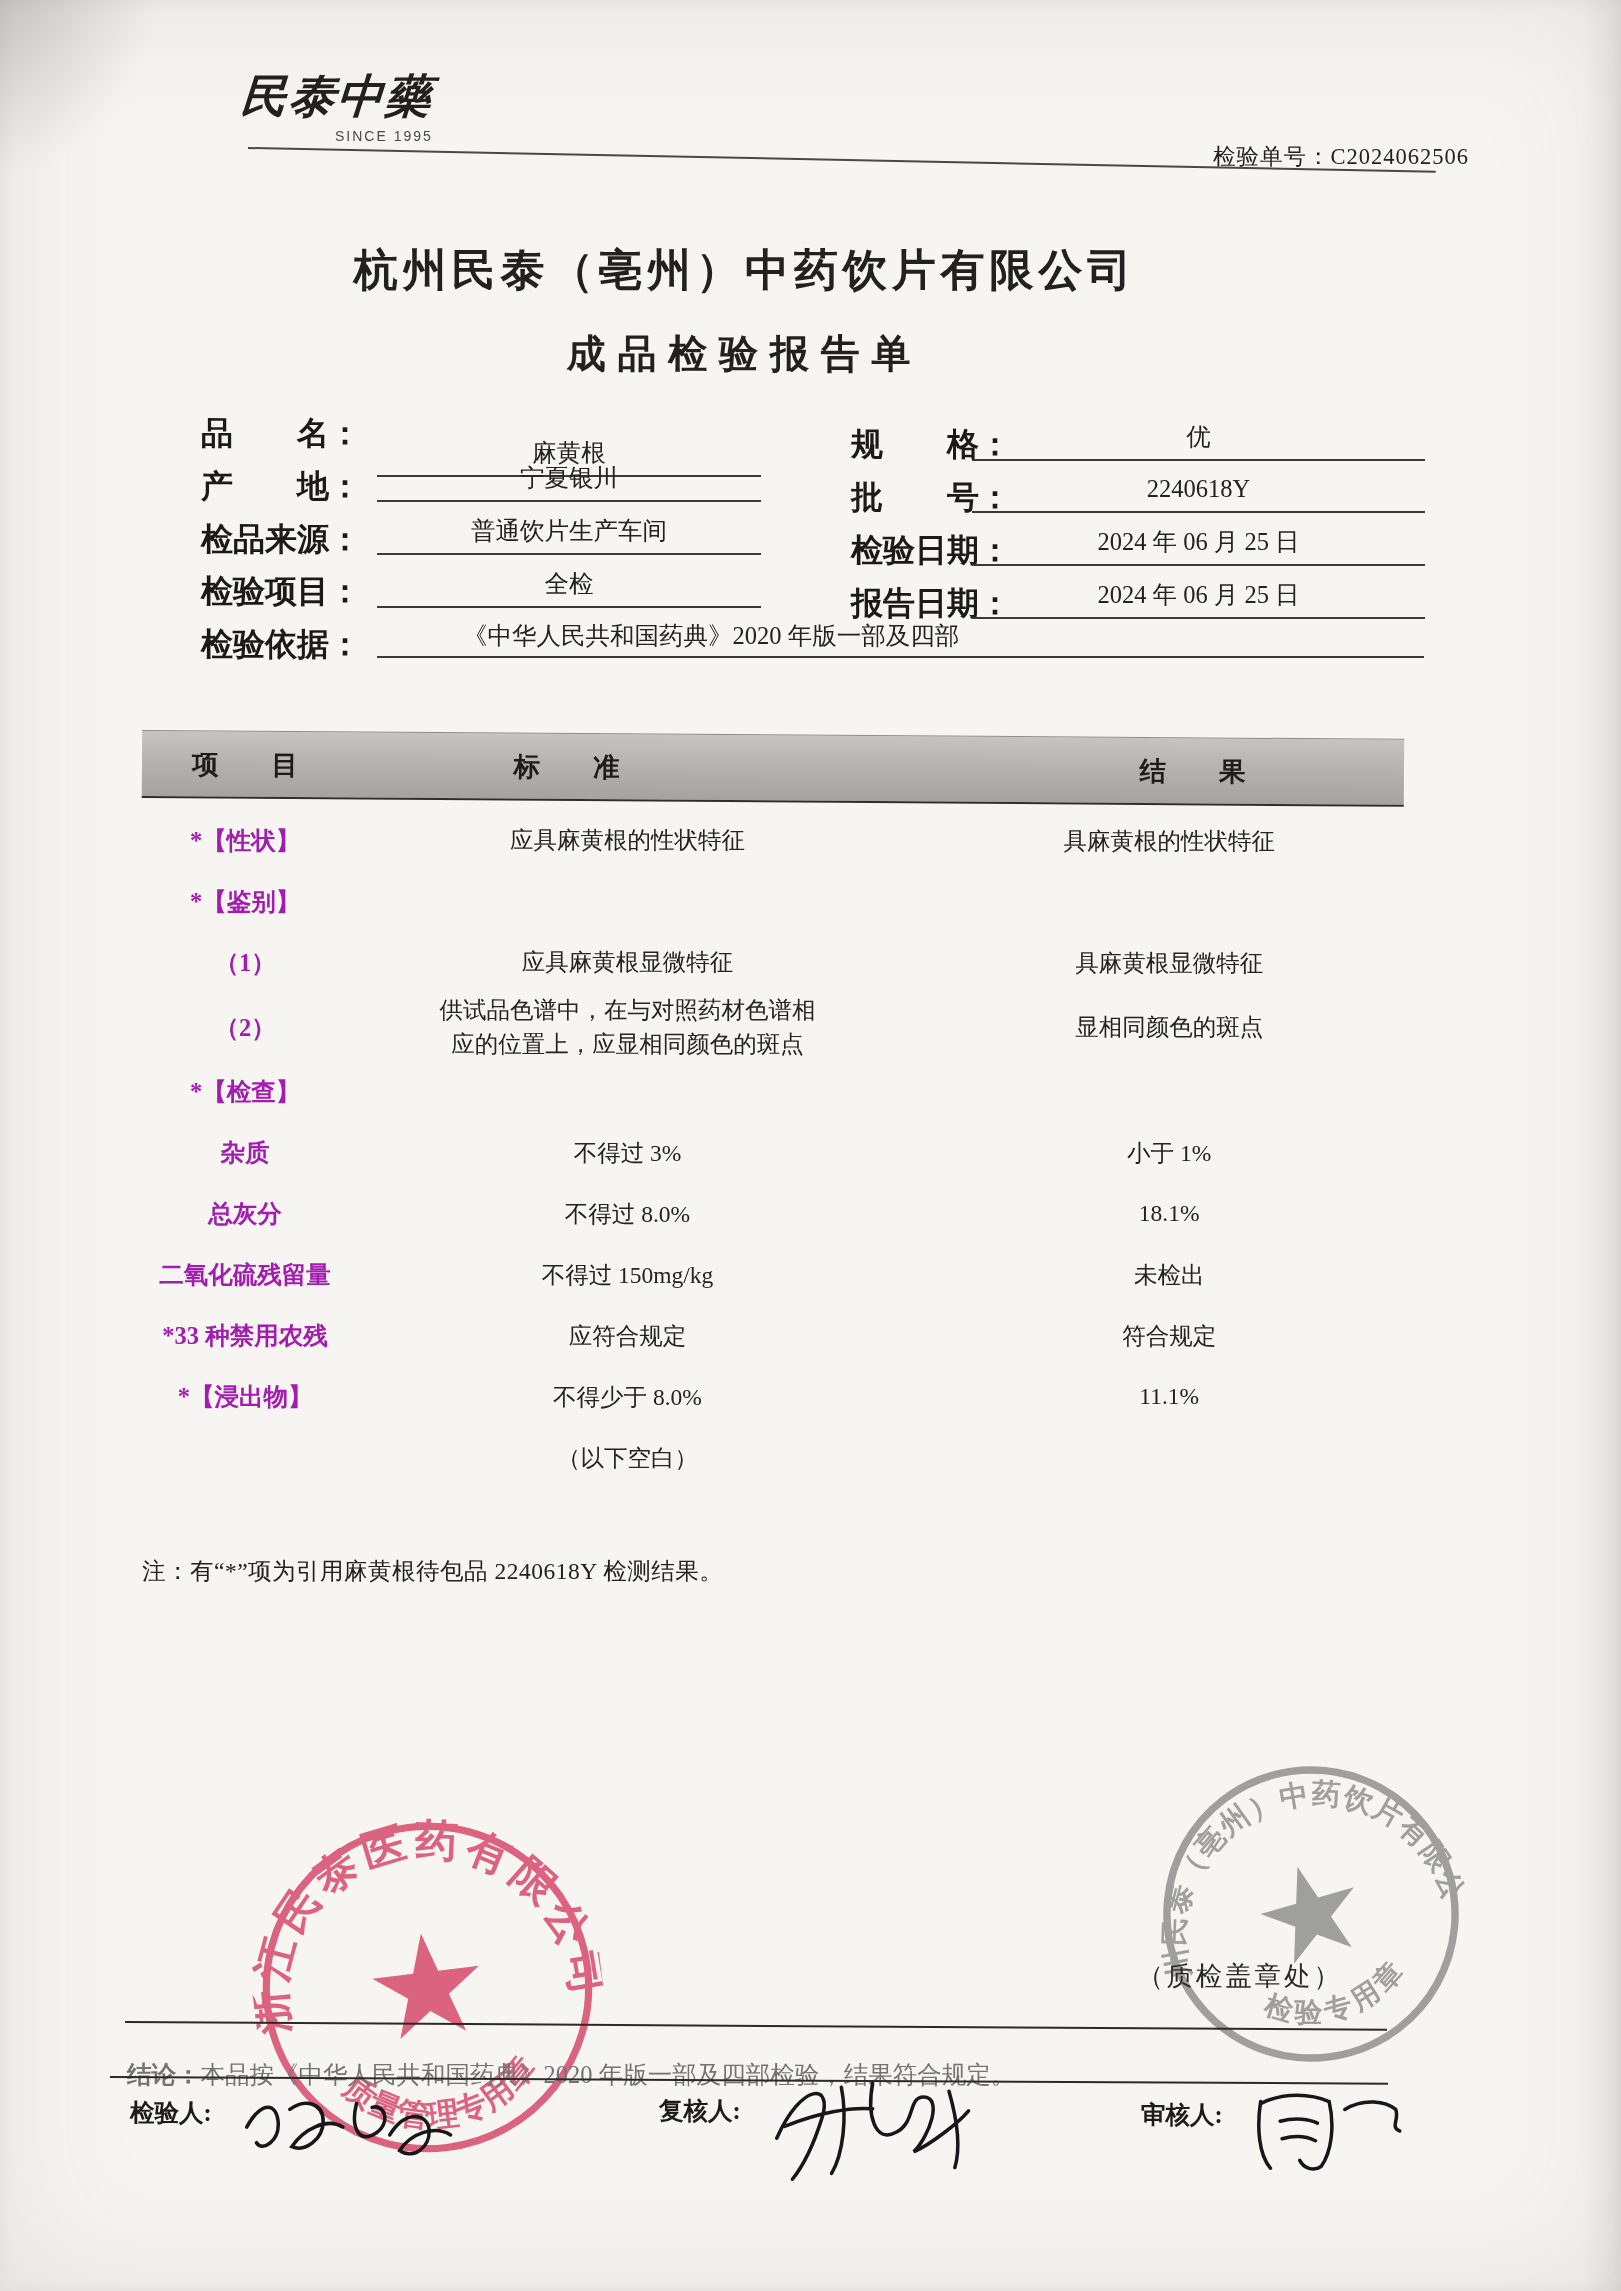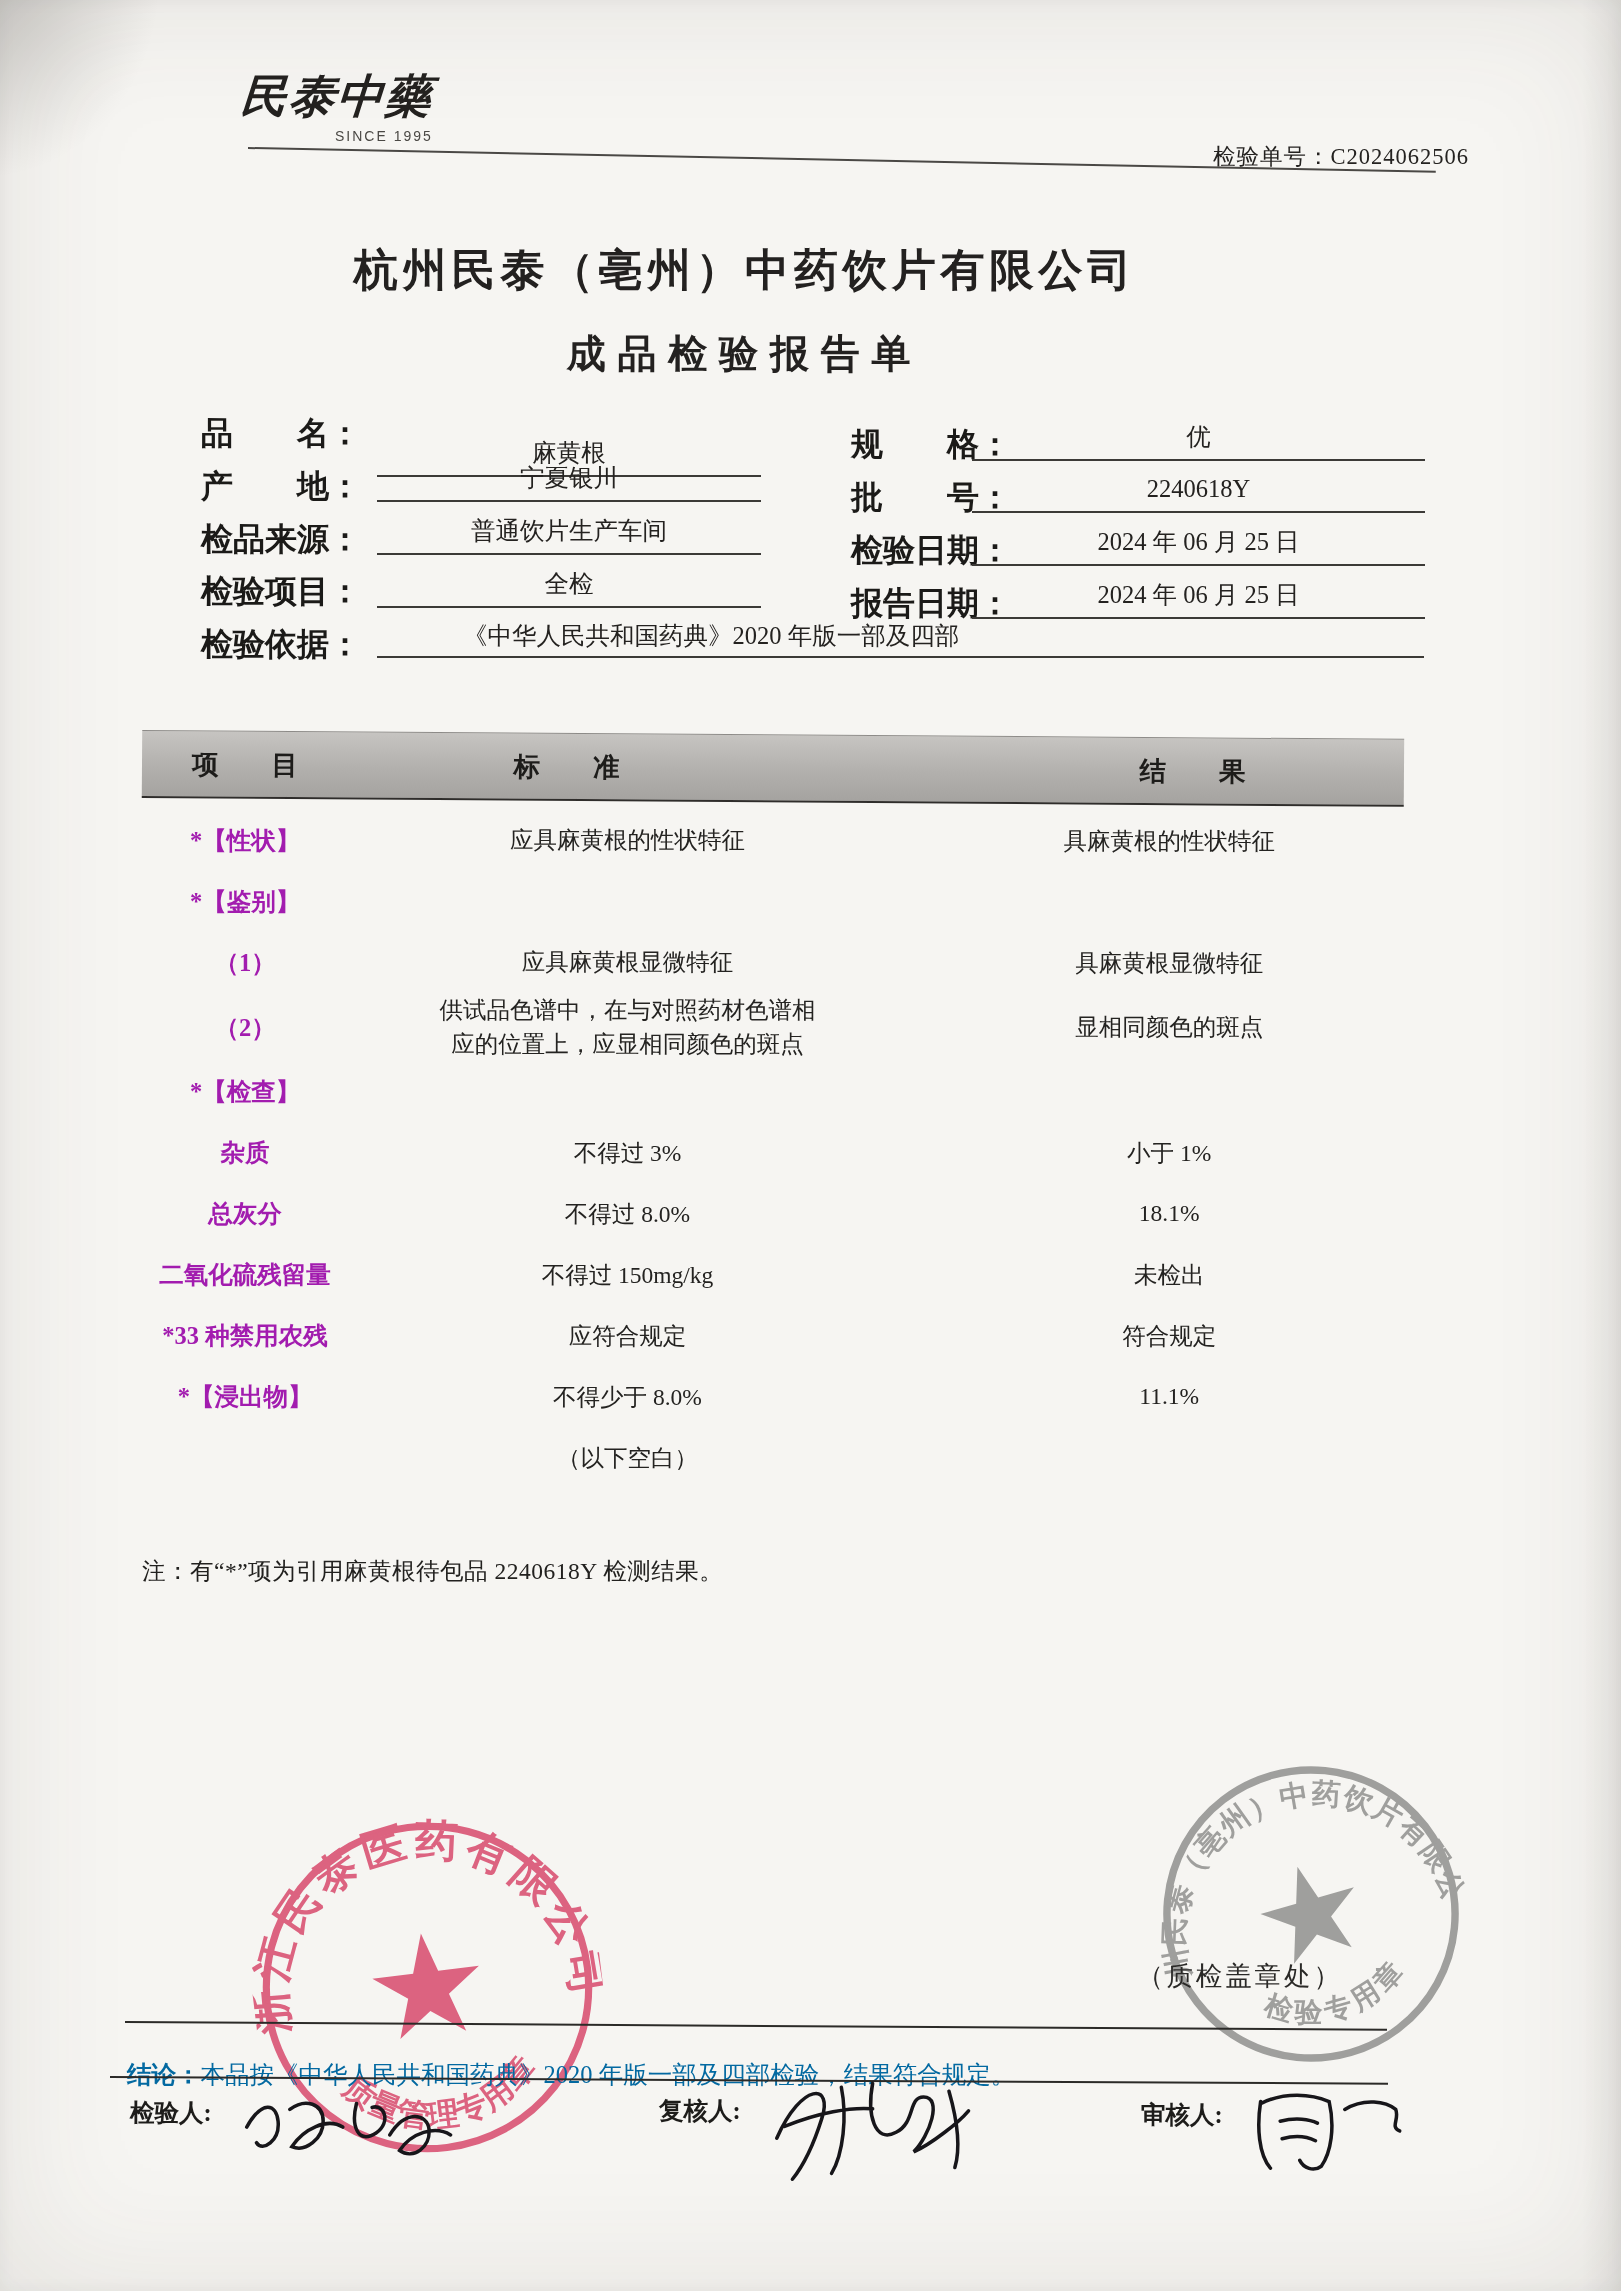--- a/index.html
+++ b/index.html
@@ -55,21 +55,21 @@
   .note{position:absolute;left:142px;top:1555px;font-size:23.5px;color:#22211f;letter-spacing:0.5px;}
 
   .stamp{position:absolute;pointer-events:none;}
   .stamp-red{left:253px;top:1813px;width:349px;height:349px;opacity:.84;transform:rotate(-7deg);}
   .stamp-gray{left:1153px;top:1756px;width:316px;height:316px;opacity:.80;transform:rotate(-16deg);}
   .seal-caption{position:absolute;left:1137px;top:1958px;font-size:26.5px;color:#2a2927;letter-spacing:2.9px;}
 
   .divider{position:absolute;height:2px;background:#2b2a28;}
   .div-top{left:125px;top:2021px;width:1262px;transform:rotate(.35deg);transform-origin:left center;}
   .div-bottom{left:110px;top:2076px;width:1278px;transform:rotate(.3deg);transform-origin:left center;}
-  .conclusion{position:absolute;left:127px;top:2033px;font-size:24.5px;color:#0369a1;width:1176px;}
+  .conclusion{position:absolute;left:127px;top:2033px;font-size:24.5px;color:#737373;width:1176px;}
   .conclusion b{font-weight:700;}
 
   .sig-label{position:absolute;font-size:24.5px;font-weight:700;color:#1d1c1a;white-space:nowrap;}
   .sig{position:absolute;}
   .sig svg{overflow:visible;}
   .sig path{fill:none;stroke:#17161a;stroke-width:3.6;stroke-linecap:round;}
 </style>
 </head>
 <body>
 

